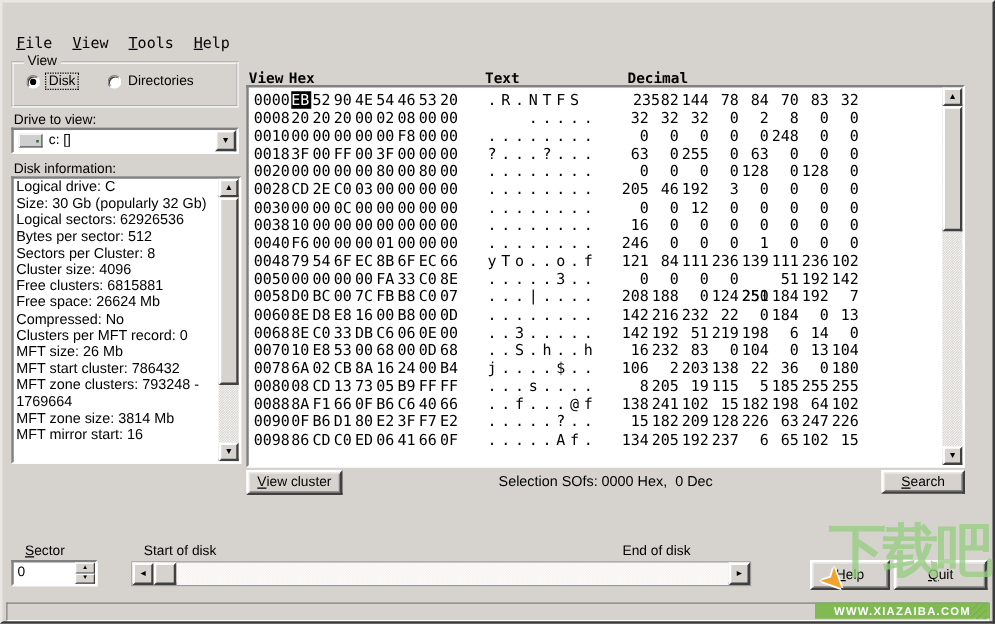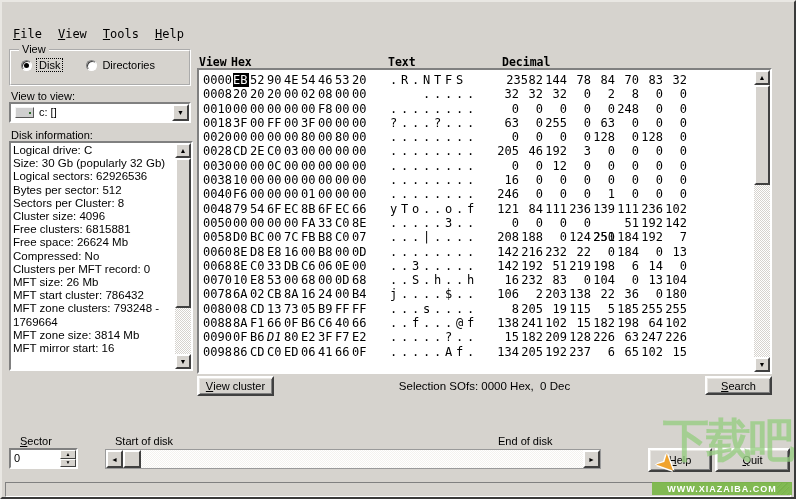--- a/index.html
+++ b/index.html
@@ -136,21 +136,21 @@
           <span class="radio-circle on"></span>
           <span class="radio-label focused">Disk</span>
         </span>
         <span class="radio-opt">
           <span class="radio-circle"></span>
           <span class="radio-label">Directories</span>
         </span>
       </div>
   </div>
 
-  <div id="drive-label">View to view:</div>
+  <div id="drive-label">Drive to view:</div>
   <div id="drive-combo" class="sunken">
     <span id="drive-icon"></span>
     <span id="drive-value">c: []</span>
     <span id="drive-drop">▼</span>
   </div>
 
   <div id="diskinfo-label">Disk information:</div>
   <div id="diskinfo-box" class="sunken">
     <div id="diskinfo-list">
         <div>Logical drive: C</div>
@@ -668,21 +668,21 @@
           <span class="c-dec" style="left: 366px; width: 24px;">15</span>
           <span class="c-dec" style="left: 390px; width: 24px;">182</span>
           <span class="c-dec" style="left: 414px; width: 24px;">198</span>
           <span class="c-dec" style="left: 438px; width: 24px;">64</span>
           <span class="c-dec" style="left: 462px; width: 24px;">102</span>
         </div>
         <div class="hexrow">
           <span class="c-ofs" style="left: 2px; width: 36px;">0090</span>
           <span class="c-hex" style="left: 32px; width: 16px;">0F</span>
           <span class="c-hex" style="left: 49px; width: 16px;">B6</span>
-          <span class="c-hex" style="left: 66px; width: 16px; font-style: italic;">D1</span>
+          <span class="c-hex" style="left: 66px; width: 16px;">D1</span>
           <span class="c-hex" style="left: 83px; width: 16px;">80</span>
           <span class="c-hex" style="left: 100px; width: 16px;">E2</span>
           <span class="c-hex" style="left: 117px; width: 16px;">3F</span>
           <span class="c-hex" style="left: 134px; width: 16px;">F7</span>
           <span class="c-hex" style="left: 151px; width: 16px;">E2</span>
           <span class="c-txt" style="left: 189px; width: 10px;">.</span>
           <span class="c-txt" style="left: 200px; width: 10px;">.</span>
           <span class="c-txt" style="left: 211px; width: 10px;">.</span>
           <span class="c-txt" style="left: 222px; width: 10px;">.</span>
           <span class="c-txt" style="left: 233px; width: 10px;">.</span>

